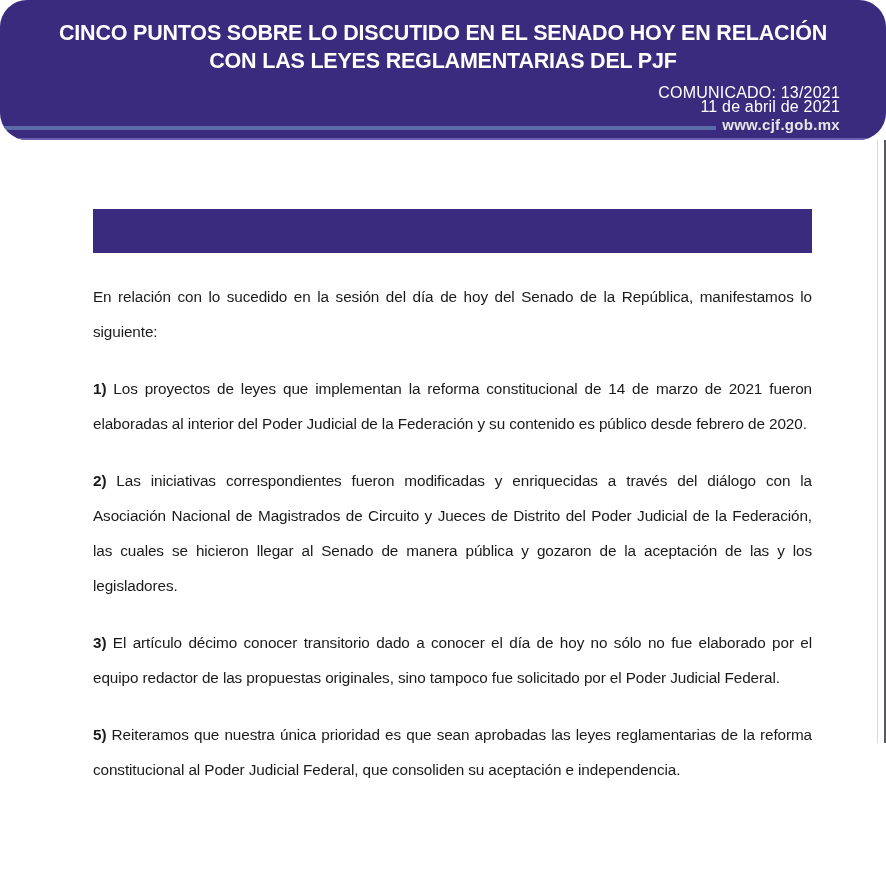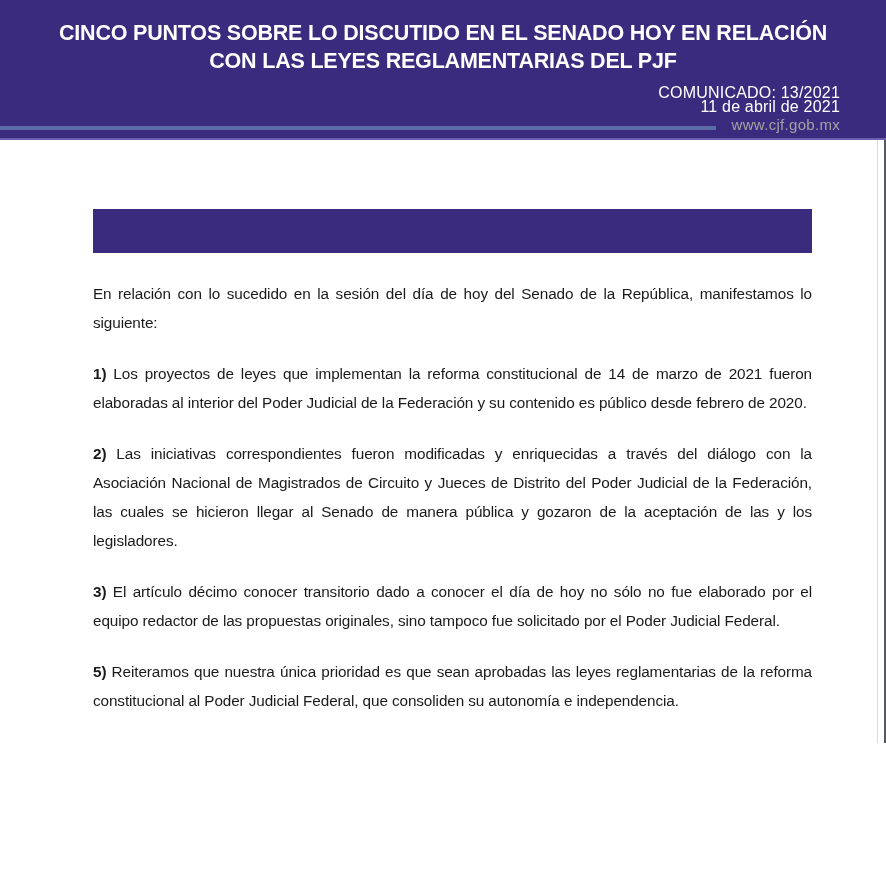--- a/index.html
+++ b/index.html
@@ -17,20 +17,21 @@
   }
 
   
   .header {
     position: relative;
     width: 886px;
     height: 140px;
     background: #3b2b7e;
     box-sizing: border-box;
     overflow: hidden;
+    border-radius: 27px;
   }
   .header-title {
     width: 790px;
     margin: 0 auto;
     padding-top: 19px;
     color: #ffffff;
     font-weight: bold;
     font-size: 21.5px;
     line-height: 28px;
     text-align: center;
@@ -43,23 +44,24 @@
     text-align: right;
     color: #ffffff;
     font-size: 16px;
     line-height: 13.5px;
     letter-spacing: 0.2px;
   }
   .header-url {
     position: absolute;
     right: 46px;
     top: 116px;
-    color: #a3a3a3;
+    color: #e5e5e5;
     font-size: 15px;
     letter-spacing: 0.3px;
+    font-weight: bold;
   }
   .header-rule {
     position: absolute;
     left: 0;
     top: 126px;
     width: 716px;
     height: 4px;
     background: #5a6ba8;
   }
   .header-bottom-line {
@@ -98,21 +100,21 @@
   }
   .band {
     width: 719px;
     height: 44px;
     background: #3b2b7e;
     margin-bottom: 26px;
   }
   .para {
     color: #1a1a1a;
     font-size: 15.3px;
-    line-height: 29px;
+    line-height: 35px;
     text-align: justify;
     margin: 0 0 22px 0;
     letter-spacing: -0.1px;
   }
   .para b { font-weight: bold; }
   .para:last-child { margin-bottom: 0; }
 </style>
 </head>
 <body>
 
@@ -136,16 +138,16 @@
 
     <p class="para">En relación con lo sucedido en la sesión del día de hoy del Senado de la República, manifestamos lo siguiente:</p>
 
     <p class="para"><b>1)</b><span> Los proyectos de leyes que implementan la reforma constitucional de 14 de marzo de 2021 fueron elaboradas al interior del Poder Judicial de la Federación y su contenido es público desde febrero de 2020.</span></p>
 
     <p class="para"><b>2)</b><span> Las iniciativas correspondientes fueron modificadas y enriquecidas a través del diálogo con la Asociación Nacional de Magistrados de Circuito y Jueces de Distrito del Poder Judicial de la Federación, las cuales se hicieron llegar al Senado de manera pública y gozaron de la aceptación de las y los legisladores.</span></p>
 
     <p class="para"><b>3)</b><span> El artículo décimo conocer transitorio dado a conocer el día de hoy no sólo no fue elaborado por el equipo redactor de las propuestas originales, sino tampoco fue solicitado por el Poder Judicial Federal.</span></p>
 
 
-    <p class="para"><b>5)</b><span> Reiteramos que nuestra única prioridad es que sean aprobadas las leyes reglamentarias de la reforma constitucional al Poder Judicial Federal, que consoliden su autonomía e independencia.</span></p>
+    <p class="para"><b>5)</b><span> Reiteramos que nuestra única prioridad es que sean aprobadas las leyes reglamentarias de la reforma constitucional al Poder Judicial Federal, que consoliden su aceptación e independencia.</span></p>
   </div>
 
 </div>
 
 </body></html>

